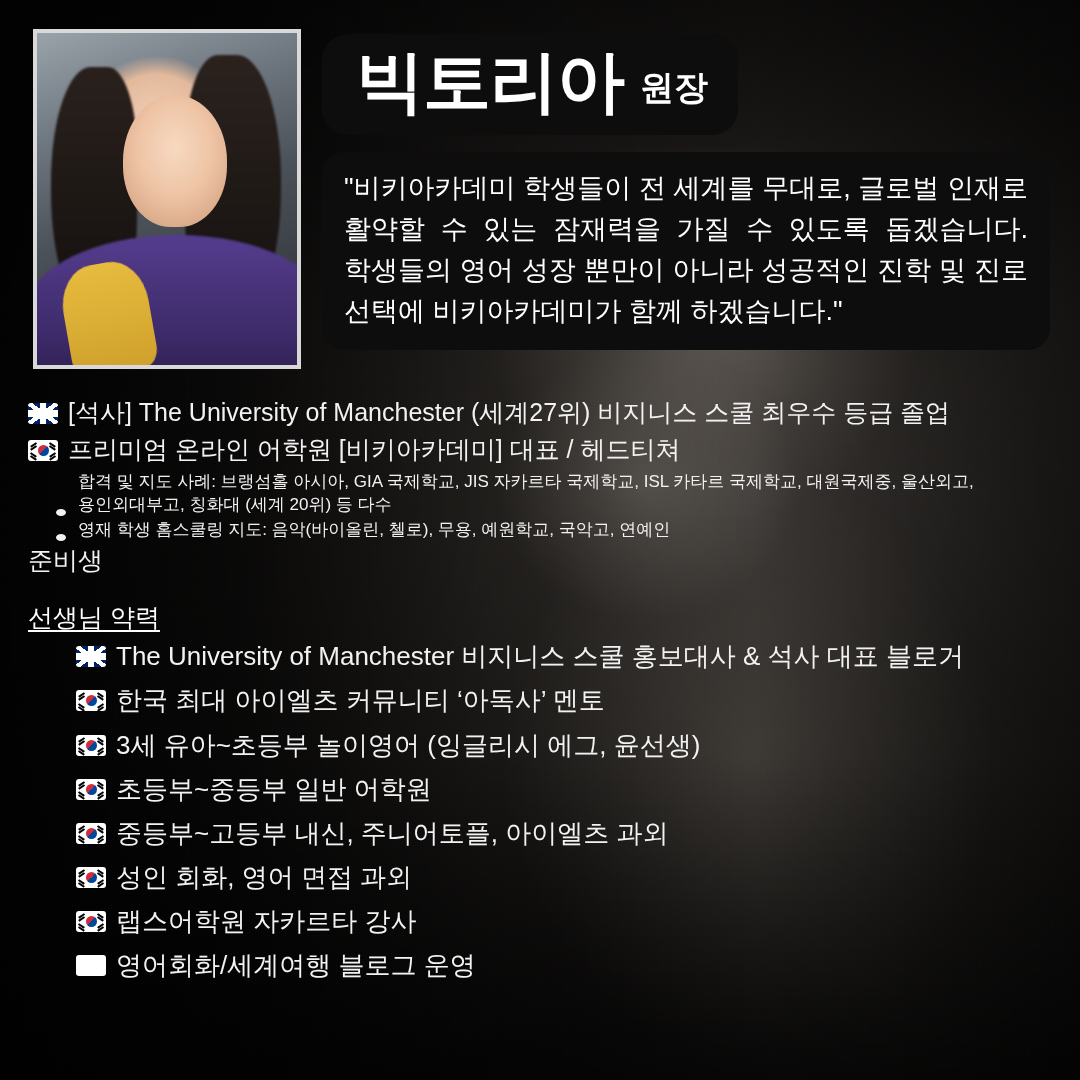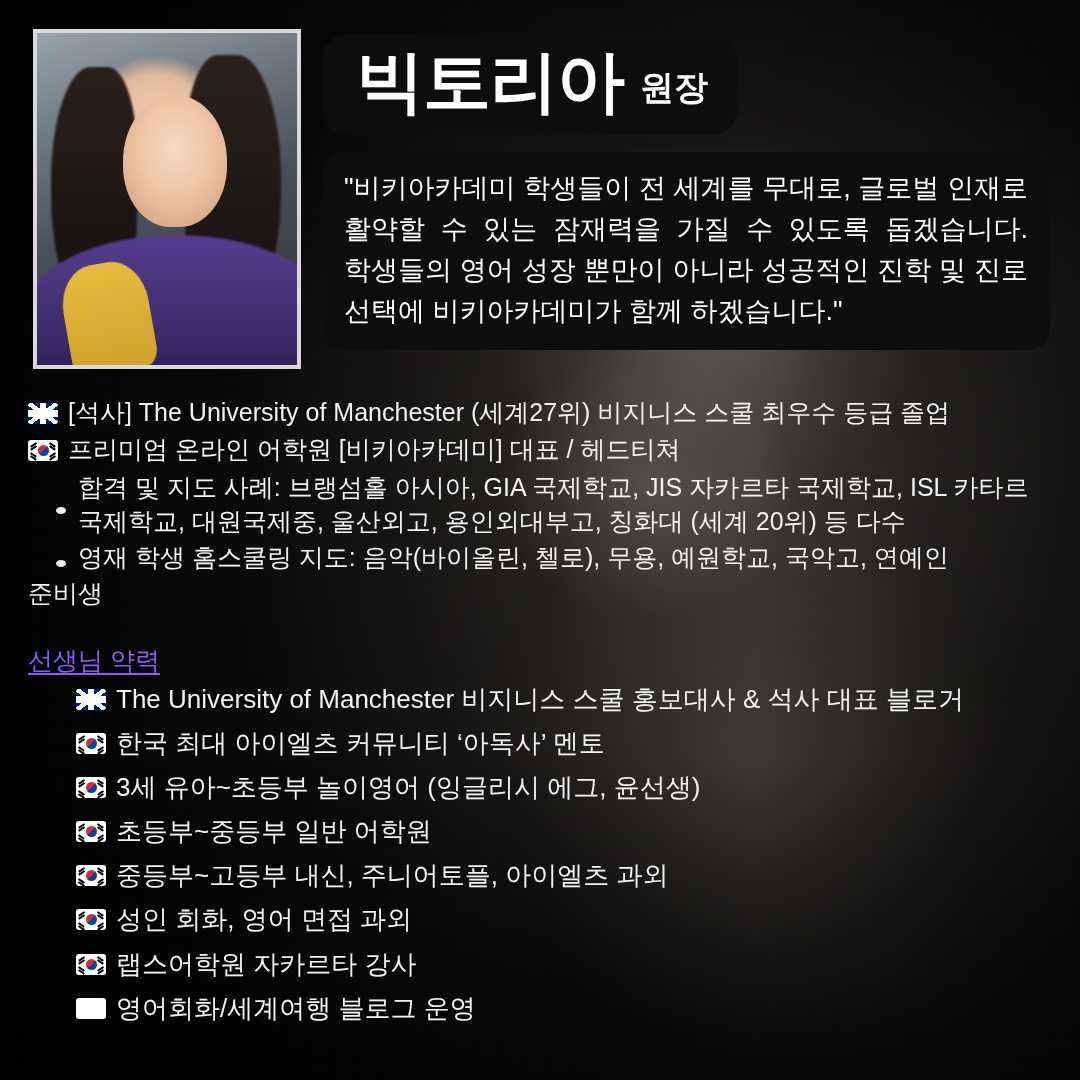--- a/index.html
+++ b/index.html
@@ -244,23 +244,23 @@
   .flag.kr .b2 { left: 2px;  top: 7px;  transform: rotate(-34deg); }
   .flag.kr .b3 { left: 2px;  top: 14.5px; transform: rotate(34deg); }
   .flag.kr .b4 { left: 2px;  top: 17.5px; transform: rotate(34deg); }
   .flag.kr .b5 { right: 2px; top: 4px;  transform: rotate(34deg); }
   .flag.kr .b6 { right: 2px; top: 7px;  transform: rotate(34deg); }
   .flag.kr .b7 { right: 2px; top: 14.5px; transform: rotate(-34deg); }
   .flag.kr .b8 { right: 2px; top: 17.5px; transform: rotate(-34deg); }
 
   .bullet-line {
     display: flex;
-    align-items: center;
+    align-items: flex-end;
     gap: 12px;
-    font-size: 25px;
+    font-size: 17px;
     line-height: 1.36;
     margin-left: 28px;
     margin-bottom: 2px;
     color: #f2f2f2;
     word-break: keep-all;
   }
   .bullet-dot {
     flex: 0 0 10px;
     width: 7px;
     height: 7px;
@@ -268,25 +268,25 @@
     background: #f2f2f2;
     margin-top: 14px;
   }
   .plain-line {
     font-size: 25px;
     line-height: 1.36;
     color: #f2f2f2;
     margin-bottom: 16px;
   }
   .section-title {
-    margin-top: 34px;
+    margin-top: 24px;
     margin-bottom: 6px;
     font-size: 25px;
     line-height: 1.3;
-    color: #8b5cf6;
+    color: #ffffff;
     text-decoration: underline;
     text-underline-offset: 4px;
   }
   .career .line { margin-bottom: 9px; font-size: 26px; margin-left: 48px; }
 </style>
 </head>
 <body>
 
 <div id="card">
 

